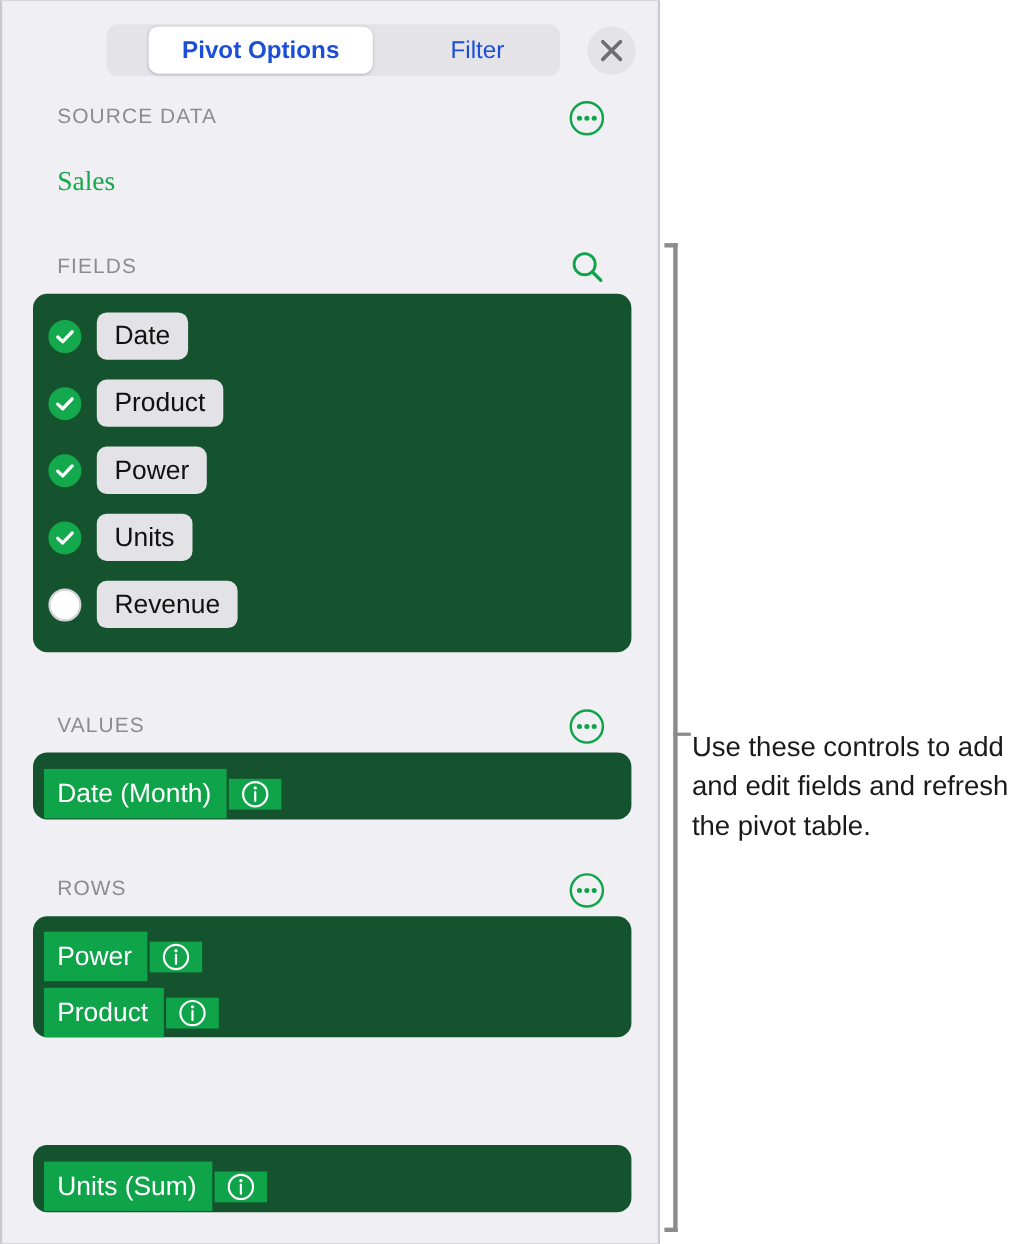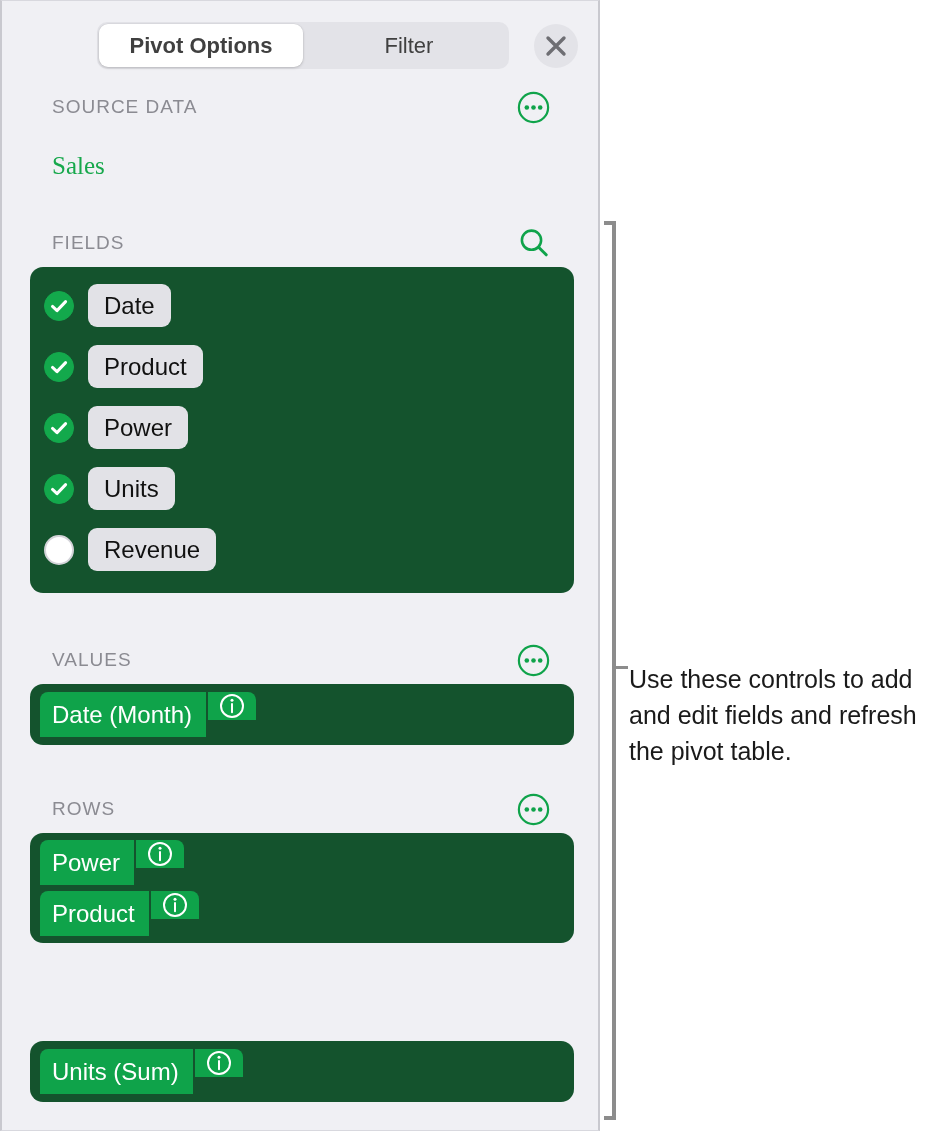--- a/index.html
+++ b/index.html
@@ -50,33 +50,34 @@
     border-radius: 10px;
     box-sizing: border-box;
   }
   .seg-tab {
     position: absolute;
     top: 2px;
     height: 43px;
     line-height: 43px;
     text-align: center;
     font-size: 22px;
-    color: #404040;
+    color: #1d4ed8;
     box-sizing: border-box;
     cursor: pointer;
     user-select: none;
+    margin-left: 36px;
   }
   .seg-tab.active {
     background: #ffffff;
     border-radius: 9px;
     box-shadow: 0 1px 3px rgba(0,0,0,0.18), 0 0 0 0.5px rgba(0,0,0,0.04);
     font-weight: bold;
   }
   #seg-tab-0 { left: 2px;   width: 204px; }
-  #seg-tab-1 { left: 210px; width: 204px; }
+  #seg-tab-1 { left: 199px; width: 204px; }
 
   #close-button {
     position: absolute;
     left: 532px;
     top: 13px;
     width: 44px;
     height: 44px;
     border-radius: 22px;
     background: #e3e3e8;
     cursor: pointer;
@@ -177,21 +178,21 @@
   
   #columns-card { top: 683px; height: 61px; }
   #rows-card    { top: 832px; height: 110px; }
   #values-card  { top: 1040px; height: 61px; }
 
   .token {
     position: absolute;
     left: 10px;
     height: 59px;
     display: flex;
-    align-items: flex-start;
+    align-items: center;
     border-radius: 8px;
     overflow: hidden;
     cursor: pointer;
   }
   .token-label {
     background: #0fa34a;
     color: #ffffff;
     font-size: 24px;
     line-height: 45px;
     padding: 0 14px 0 12px;

